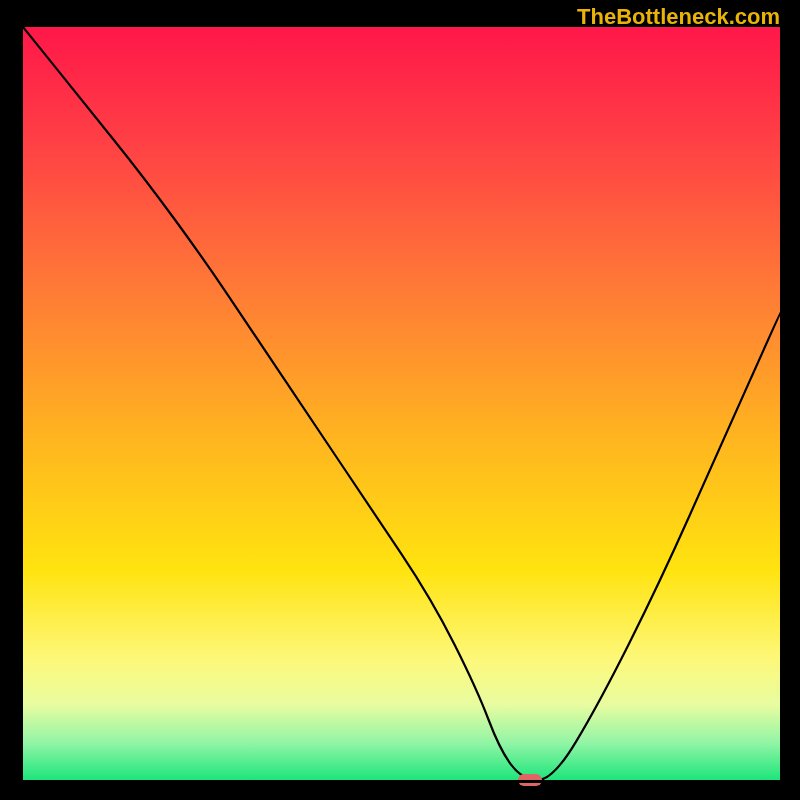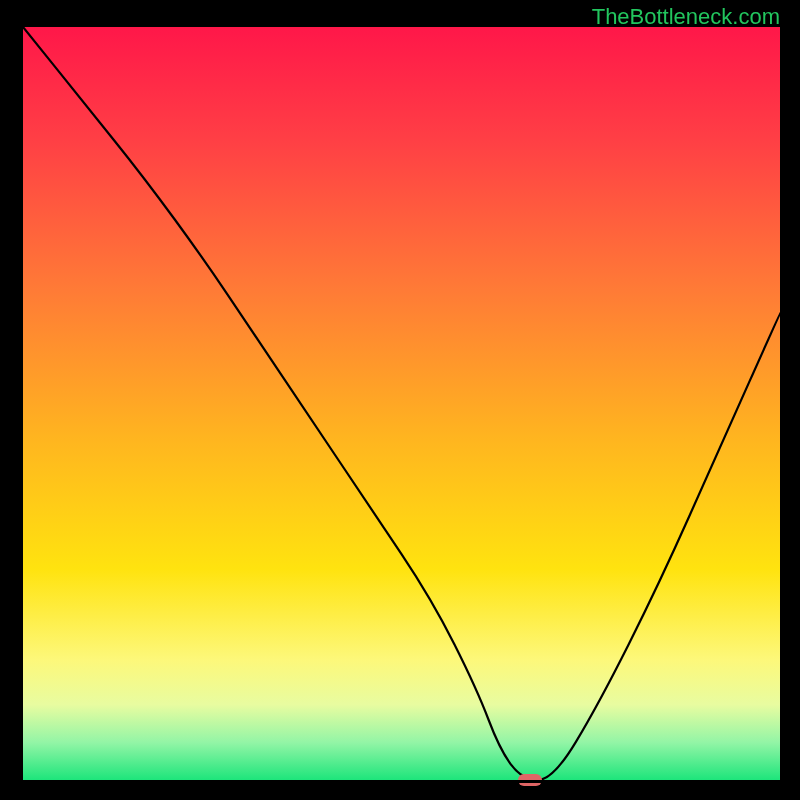--- a/index.html
+++ b/index.html
@@ -14,23 +14,23 @@
   .container {
     position: relative;
     width: 800px;
     height: 800px;
     background: #000;
   }
   .watermark {
     position: absolute;
     top: 4px;
     right: 20px;
-    color: #22c55e;
+    color: #eab308;
     font-size: 22px;
-    font-weight: 400;
+    font-weight: 700;
     z-index: 10;
   }
   .plot-area {
     position: absolute;
     left: 23px;
     top: 27px;
     width: 757px;
     height: 753px;
     
     background: linear-gradient(

